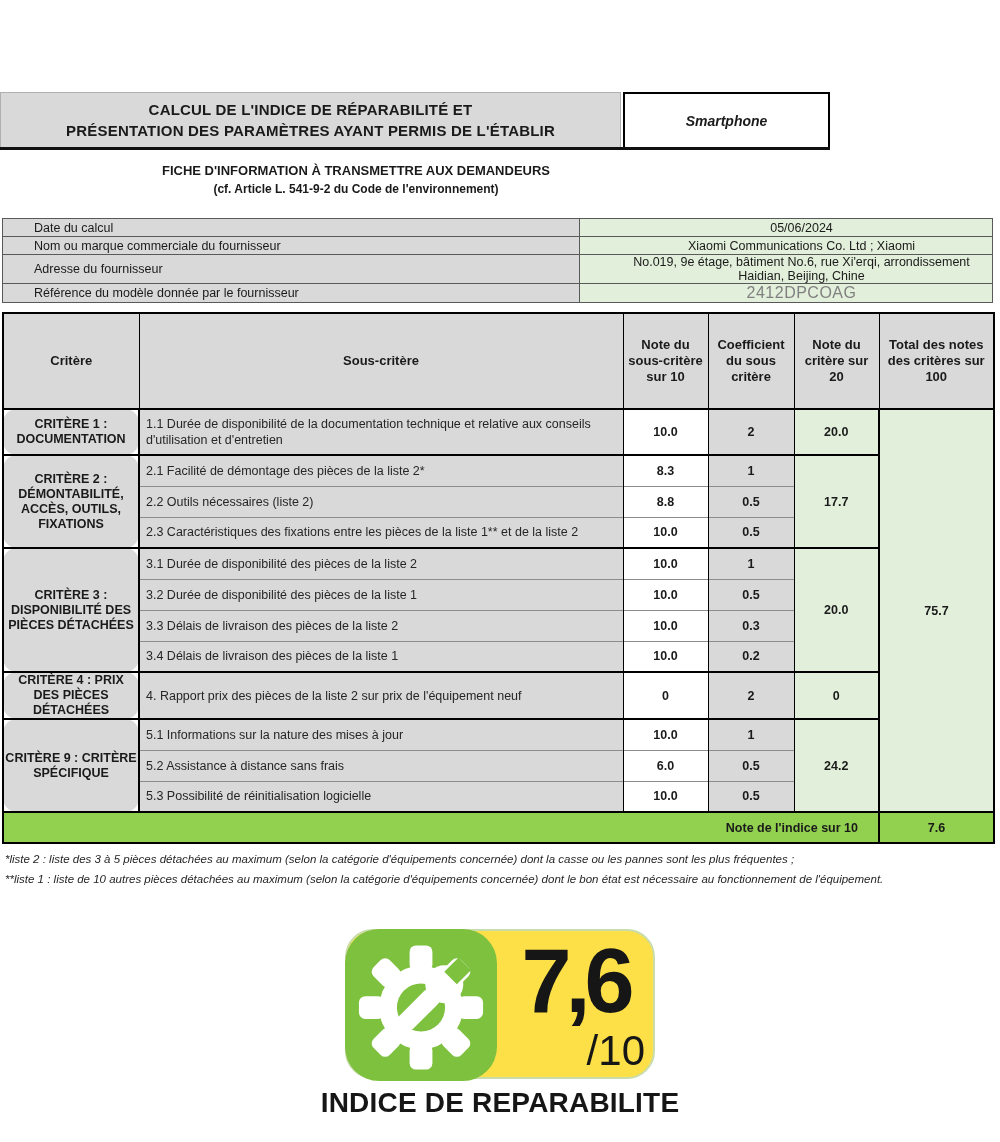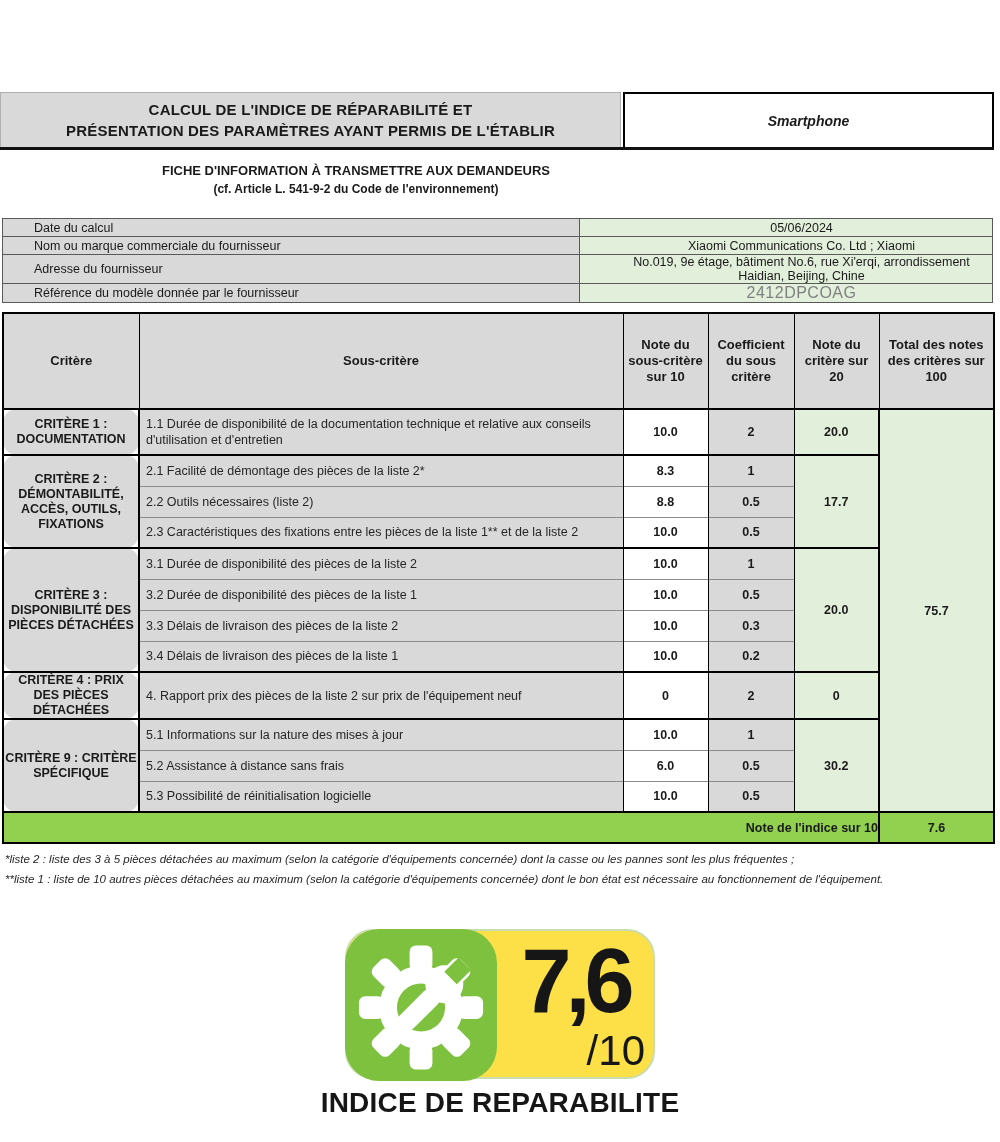--- a/index.html
+++ b/index.html
@@ -1,20 +1,20 @@
 <!DOCTYPE html>
 <html><head>
 <meta charset="utf-8">
 <style>
   * { margin:0; padding:0; box-sizing:border-box; }
   body { width:1000px; height:1142px; background:#fff; font-family:"Liberation Sans", sans-serif; color:#1a1a1a; position:relative; }
   .page { position:relative; width:1000px; height:1142px; overflow:hidden; }
 
   
-  .top-header { position:absolute; top:92px; left:0; width:994px; height:58px; display:flex; border-bottom:3px solid #111; }
+  .top-header { position:absolute; top:92px; left:0; width:830px; height:58px; display:flex; border-bottom:3px solid #111; }
   .title-box { width:621px; background:#d9d9d9; border:1px solid #b0b0b0; border-bottom:none; display:flex; flex-direction:column; justify-content:center; text-align:center; font-weight:bold; font-size:15px; line-height:21px; letter-spacing:0.2px; }
   .product-box { flex:1; margin-left:2px; border:2px solid #000; border-bottom:none; background:#fff; display:flex; align-items:center; justify-content:center; font-style:italic; font-weight:bold; font-size:14px; }
 
   
   .subtitle { position:absolute; top:163px; left:0; width:712px; text-align:center; }
   .subtitle .l1 { font-weight:bold; font-size:13px; }
   .subtitle .l2 { font-weight:bold; font-size:12px; margin-top:4px; }
 
   
   .info-table { position:absolute; top:218px; left:2px; width:991px; border-collapse:collapse; table-layout:fixed; }
@@ -31,21 +31,21 @@
   tr.sub td { border-top:1px solid #8c8c8c; }
   .r-tall { height:46px; }
   .r-norm { height:31px; }
   .c-crit { background:#d9d9d9; font-weight:bold; text-align:center; border-right:2px solid #000 !important; font-size:12px; line-height:15px; padding:0 1px;border-radius:14px; }
   .c-sub  { background:#d9d9d9; padding:2px 6px; color:#262626; line-height:16px; }
   .c-note { background:#ffffff; font-weight:bold; text-align:center; }
   .c-coef { background:#d9d9d9; font-weight:bold; text-align:center; }
   .c-n20  { background:#e2efda; font-weight:bold; text-align:center; }
   .c-tot  { background:#e2efda; font-weight:bold; text-align:center; border-left:2px solid #000 !important; }
   tr.final td { background:#92d050; border-top:2px solid #000; border-bottom:2px solid #000; height:31px; }
-  .final-label { text-align:right; font-weight:bold; font-size:17px; padding-right:0; border-right:2px solid #000 !important; }
+  .final-label { text-align:right; font-weight:bold; font-size:17px; padding-right:20px; border-right:2px solid #000 !important; }
   .final-value { text-align:center; font-weight:bold; font-size:17px; }
 
   
   .footnotes { position:absolute; top:849px; left:5px; width:975px; font-style:italic; font-size:11.5px; line-height:20px; color:#262626; }
 
   
   .badge-wrap { position:absolute; top:929px; left:0; width:100%; display:flex; flex-direction:column; align-items:center; }
   .badge { position:relative; width:310px; height:150px; background:#fde047; border:2px solid #c9dcab; border-radius:28px; display:flex; }
   .badge-icon { width:152px; height:152px; margin:-2px 0 0 -2px; flex:none; }
   .badge-num { flex:1; position:relative; display:flex; justify-content:center; }
@@ -169,21 +169,21 @@
         <td class="c-note">0</td>
         <td class="c-coef">2</td>
         <td class="c-n20">0</td>
       </tr>
 
       <tr class="gs r-norm">
         <td class="c-crit" rowspan="3">CRITÈRE 9 : CRITÈRE SPÉCIFIQUE</td>
         <td class="c-sub">5.1 Informations sur la nature des mises à jour</td>
         <td class="c-note">10.0</td>
         <td class="c-coef">1</td>
-        <td class="c-n20" rowspan="3">30.2</td>
+        <td class="c-n20" rowspan="3">24.2</td>
       </tr>
       <tr class="sub r-norm">
         <td class="c-sub">5.2 Assistance à distance sans frais</td>
         <td class="c-note">6.0</td>
         <td class="c-coef">0.5</td>
       </tr>
       <tr class="sub r-norm">
         <td class="c-sub">5.3 Possibilité de réinitialisation logicielle</td>
         <td class="c-note">10.0</td>
         <td class="c-coef">0.5</td>

